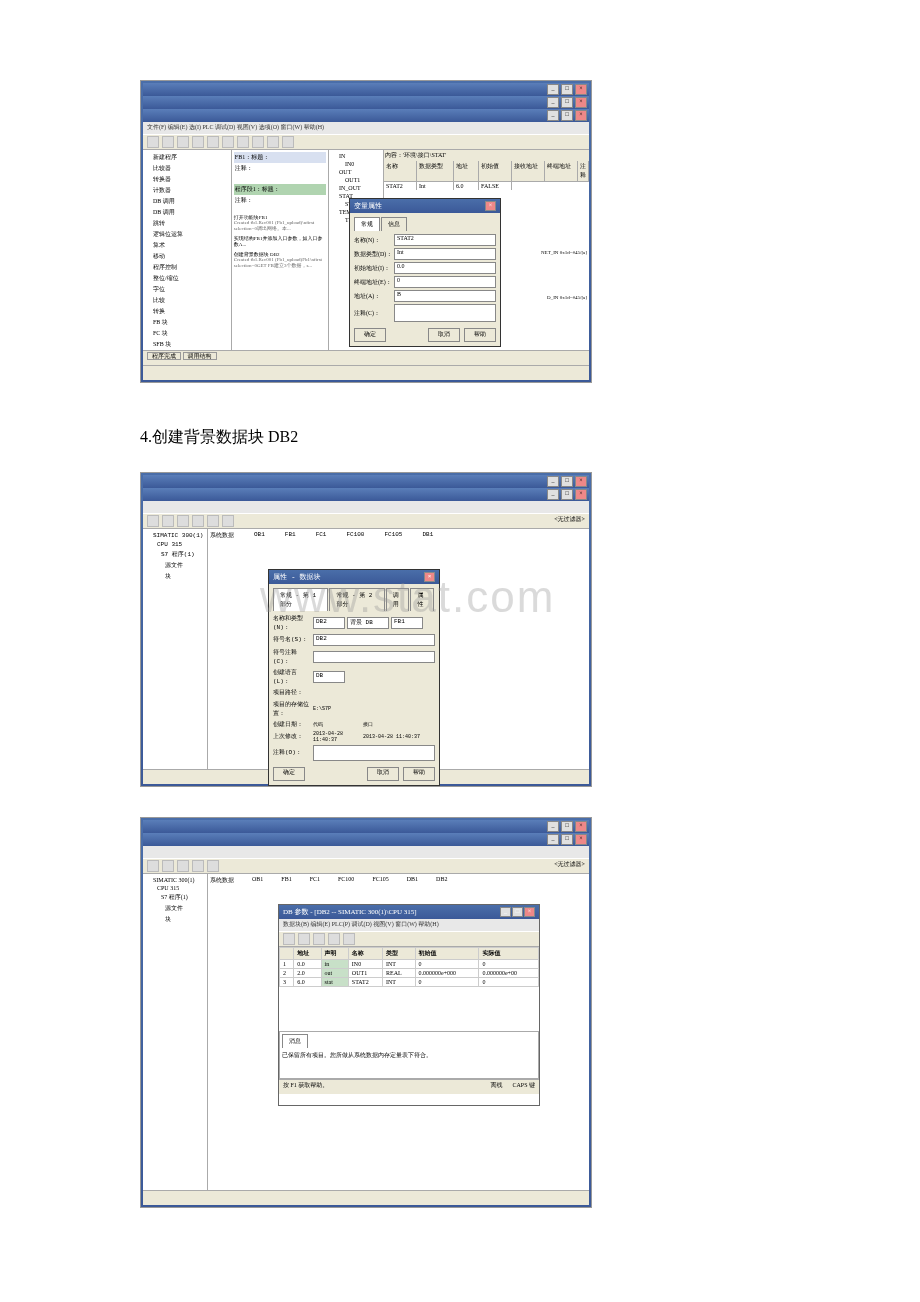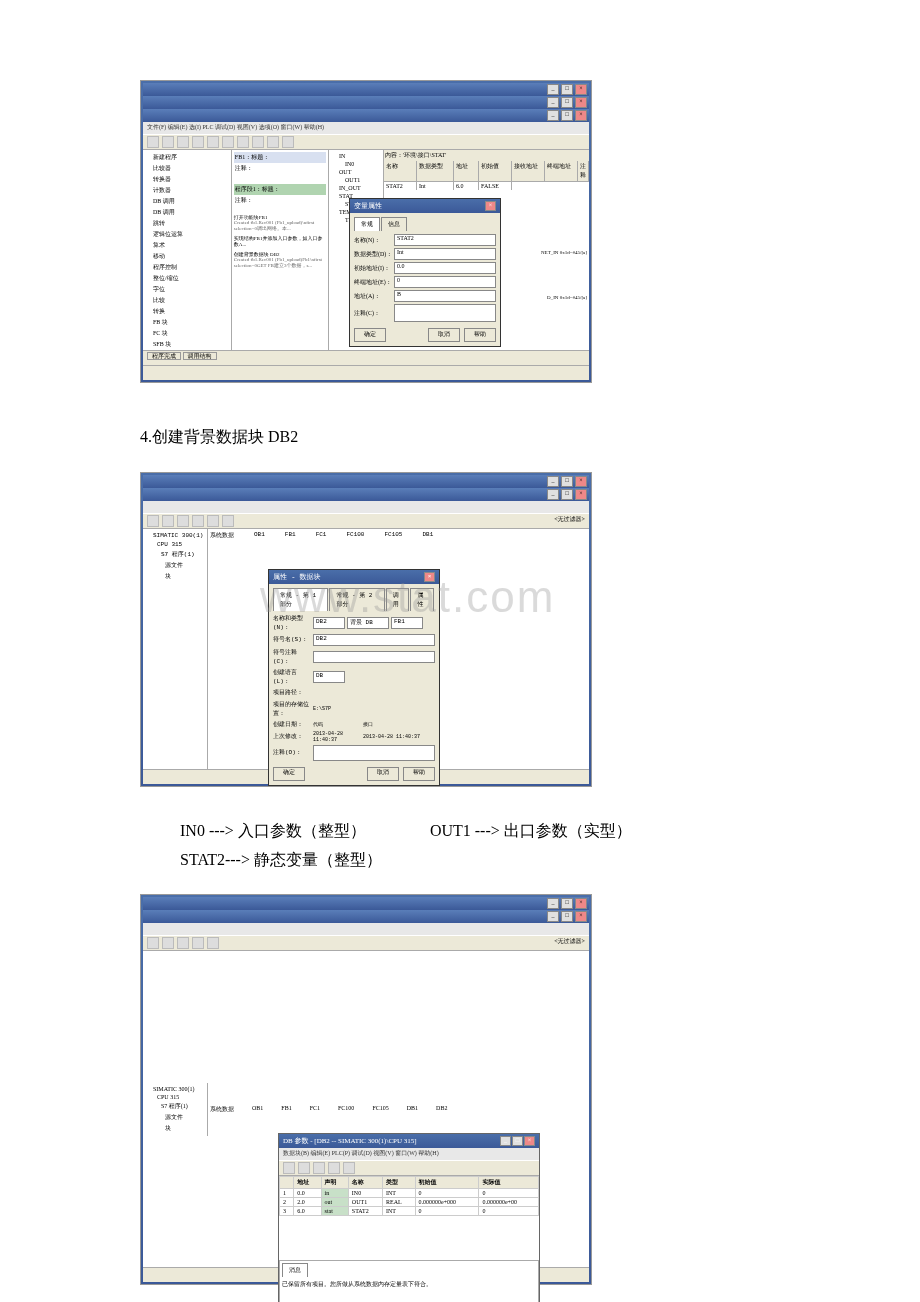--- a/index.html
+++ b/index.html
@@ -472,25 +472,20 @@
                 </div>
               </div>
             </div>
           </div>
         </div>
         <div class="statusbar"></div>
       </div>
     </div>
   </div>
 
-  <div class="caption-sub">
-    <span>IN0 ---&gt; 入口参数（整型）</span>
-    <span style="margin-left:60px;">OUT1 ---&gt; 出口参数（实型）</span><br>
-    <span>STAT2---&gt; 静态变量（整型）</span>
-  </div>
 
   <div class="screenshot">
     <div class="win-frame">
       <div class="win-titlebar">
         <div class="win-btn">_</div>
         <div class="win-btn">□</div>
         <div class="win-btn close">×</div>
       </div>
       <div class="win-titlebar">
         <div class="win-btn">_</div>
@@ -499,21 +494,21 @@
       </div>
       <div class="menubar"></div>
       <div class="toolbar">
         <div class="tb-icon"></div>
         <div class="tb-icon"></div>
         <div class="tb-icon"></div>
         <div class="tb-icon"></div>
         <div class="tb-icon"></div>
         <span style="font-size:6px;margin-left:auto;">&lt;无过滤器&gt;</span>
       </div>
-      <div class="body-area" style="height:316px;align-items:center;">
+      <div class="body-area" style="height:316px;">
         <div class="tree-panel" style="width:60px;">
           <div class="tree-item">SIMATIC 300(1)</div>
           <div class="tree-item" style="padding-left:12px;">CPU 315</div>
           <div class="tree-item" style="padding-left:16px;">S7 程序(1)</div>
           <div class="tree-item" style="padding-left:20px;">源文件</div>
           <div class="tree-item" style="padding-left:20px;">块</div>
         </div>
         <div class="main-panel">
           <div style="display:flex;gap:18px;font-size:6px;padding:2px;">
             <span>系统数据</span>

